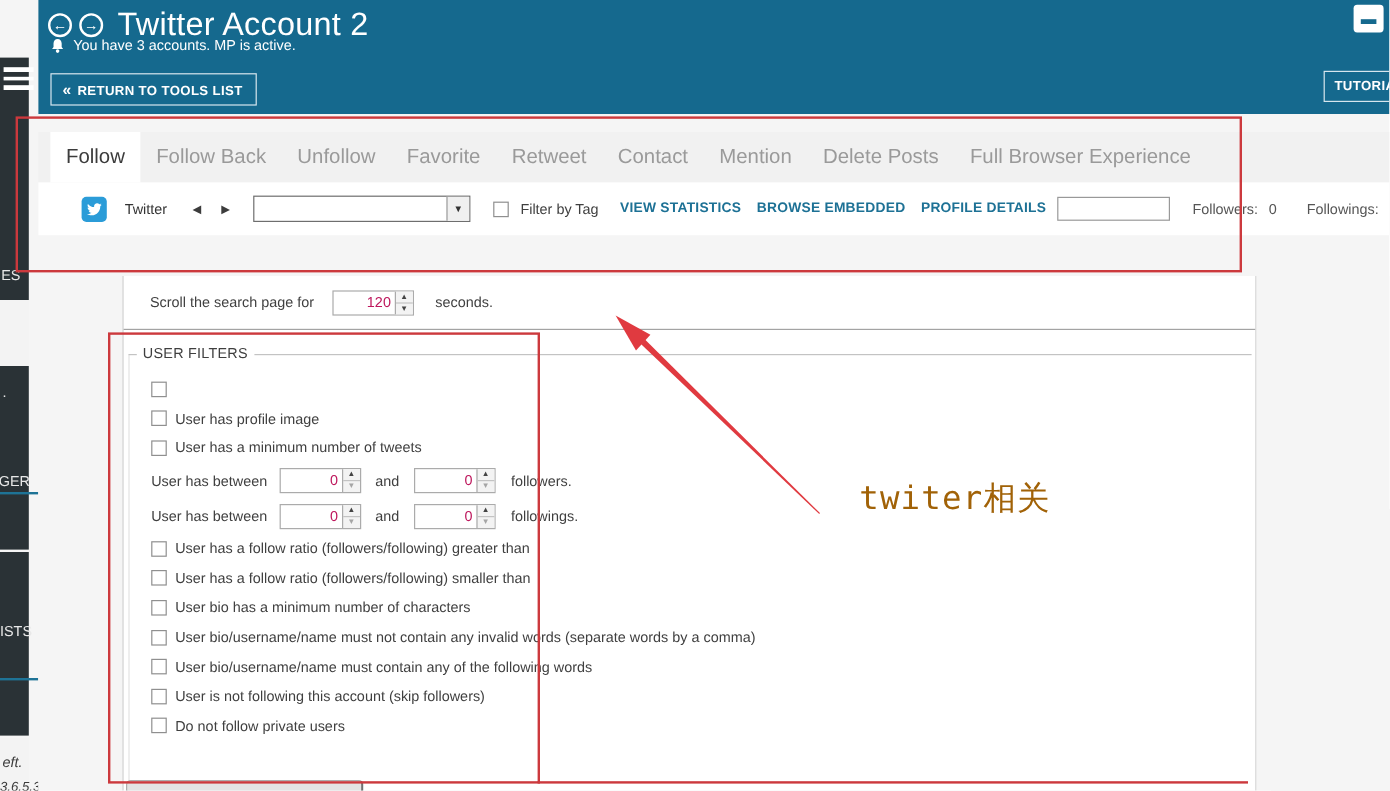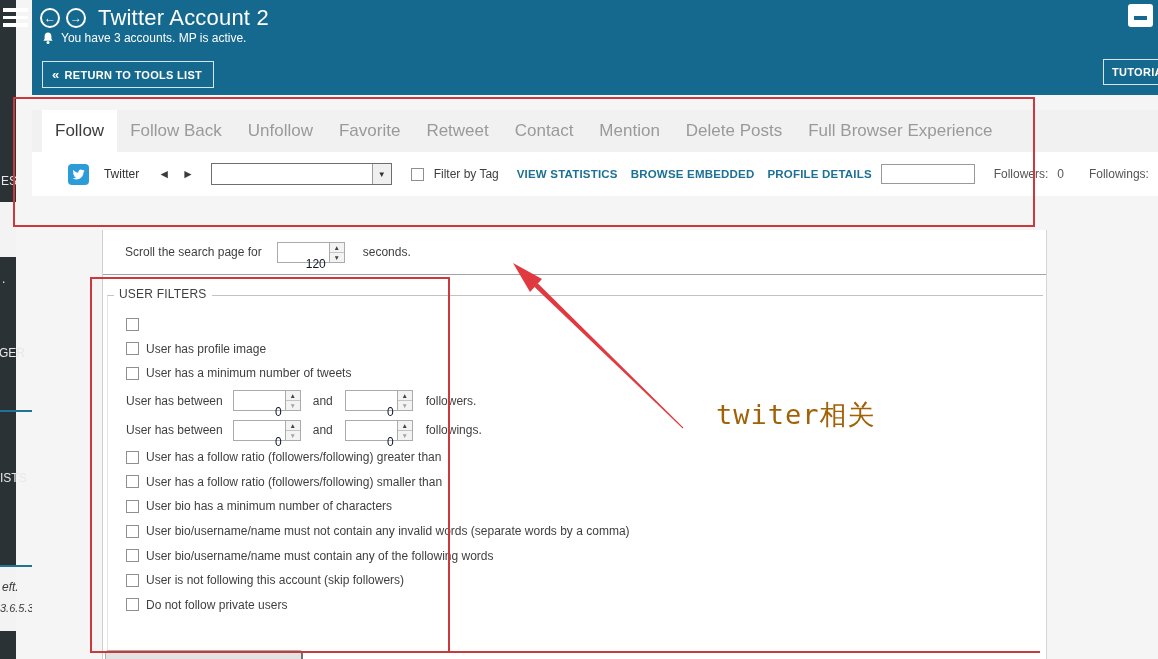--- a/index.html
+++ b/index.html
@@ -2,34 +2,34 @@
 <html><head>
 <meta charset="utf-8">
 <style>
   * { margin:0; padding:0; box-sizing:border-box; }
   html,body { background:#ffffff; }
   body { font-family:"Liberation Sans", sans-serif; }
   .app { position:relative; width:1158px; height:659px; overflow:hidden; background:#f5f5f5; }
 
   
   .sidebar { position:absolute; left:0; top:0; width:32px; height:659px; overflow:hidden; }
-  .sb-seg { position:absolute; left:0; width:16px; }
+  .sb-seg { position:absolute; left:0; width:24px;margin-top:48px; }
   .sb-dark { background:#2a3236; }
   .sb-light { background:#f3f3f3;font-style:italic; }
   .sb-teal-line { position:absolute; left:0; width:32px; height:2px; background:#1e7396; }
   .hamburger { position:absolute; left:3px; top:8px; width:26px; height:20px; cursor:pointer; }
   .hamburger i { display:block; width:25px; height:3.5px; background:#fff; margin-bottom:4px; }
   .sb-frag { position:absolute; color:#e8e8e8; font-size:12px; white-space:nowrap; }
   .sb-frag-dark { color:#3a3a3a; }
 
   
   .header { position:absolute; left:32px; top:0; width:1126px; height:95px; background:#15698e; color:#fff; }
   .title-row { position:absolute; left:8px; top:5px; display:flex; align-items:center; }
   .nav-circle { width:20px; height:20px; border:2px solid #fff; border-radius:50%; display:flex; align-items:center; justify-content:center; font-size:12px; font-weight:bold; color:#fff; margin-right:6px; cursor:pointer; }
-  .page-title { font-size:22px; font-weight:400; margin-left:6px; letter-spacing:0.2px; }
+  .page-title { font-size:27px; font-weight:400; margin-left:6px; letter-spacing:0.2px; }
   .notice-row { position:absolute; left:10px; top:31px; display:flex; align-items:center; font-size:12px; }
   .bell { margin-right:7px; display:inline-flex; }
   .return-btn { position:absolute; left:10px; top:61px; border:1px solid #d7e6ee; color:#fff; background:transparent; font-size:11px; font-weight:bold; padding:5px 11px 5px 9px; letter-spacing:0.3px; cursor:pointer; font-family:"Liberation Sans", sans-serif; }
   .return-chev { font-size:13px; margin-right:5px; font-weight:bold; }
   .tutorial-btn { position:absolute; left:1071px; top:59px; width:90px; border:1px solid #d7e6ee; color:#fff; background:transparent; font-size:11px; font-weight:bold; padding:6px 8px; text-align:left; letter-spacing:0.3px; cursor:pointer; font-family:"Liberation Sans", sans-serif; }
   .win-icon { position:absolute; right:5px; top:4px; width:25px; height:23px; background:#fff; border-radius:3px; cursor:pointer; }
   .win-icon i { position:absolute; left:6px; top:12px; width:13px; height:4px; background:#15698e; }
 
   
   .main-tabs { position:absolute; left:32px; top:110px; width:1126px; height:42px; background:#f1f1f1; display:flex; padding-left:10px; }
@@ -60,21 +60,21 @@
   .stab { font-size:15px; color:#9e9e9e; line-height:28px; height:34px; padding:0 10px; margin-right:3px; border-bottom:5px solid #b06f75; white-space:nowrap; cursor:pointer; }
   .stab.active { color:#3b3b3b; border-bottom-color:#2e708f; }
 
   
   .content-bg { position:absolute; left:32px; top:230px; width:1126px; height:429px; background:#f5f5f5; }
   .panel { position:absolute; left:102px; top:230px; width:945px; height:429px; background:#ffffff; border-left:1px solid #cfcfcf; border-right:1px solid #d6d6d6; display:flex; flex-direction:column; }
   .scroll-row { height:45px; border-bottom:1px solid #a3a3a3; display:flex; align-items:center; padding-left:22px; flex:0 0 auto; }
   .f-lbl, .scroll-lbl { font-size:12px; color:#3f3f3f; white-space:nowrap; }
   .scroll-suffix { margin-left:18px; }
   .spin { display:flex; width:68px; height:21px; border:1px solid #ababab; background:#fff; flex:0 0 auto; }
-  .spin-val { flex:1; font-size:12px; color:#0f172a; text-align:right; padding:14px 3px 0 0; }
+  .spin-val { flex:1; font-size:12px; color:#be185d; text-align:right; padding:2px 3px 0 0; }
   .spin-btns { width:15px; border-left:1px solid #ababab; display:flex; flex-direction:column; background:#f3f3f3; }
   .spin-up, .spin-dn { flex:1; display:flex; align-items:center; justify-content:center; font-size:6.5px; color:#444; cursor:pointer; }
   .spin-dn { border-top:1px solid #c3c3c3; }
   .spin-dn.dim { color:#a5a5a5; }
   .scroll-spin { margin-left:15px; }
 
   .fieldset { position:relative; margin:20px 3px 0 4px; border-top:1px solid #c3c3c3; border-left:1px solid #e3e3e3; flex:1; }
   .legend { position:absolute; top:-9px; left:6px; background:#fff; padding:0 5px; font-size:12px; color:#3f3f3f; letter-spacing:0.2px; }
   .f-rows { padding:16px 0 0 18px; }
   .f-row { height:24.6px; display:flex; align-items:center; }

